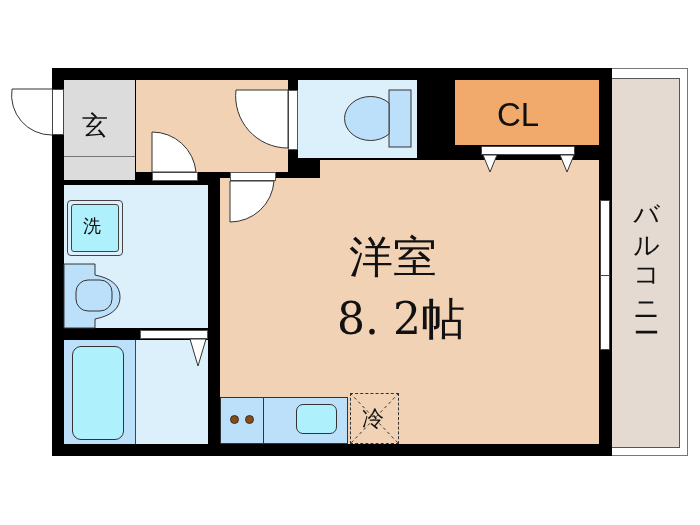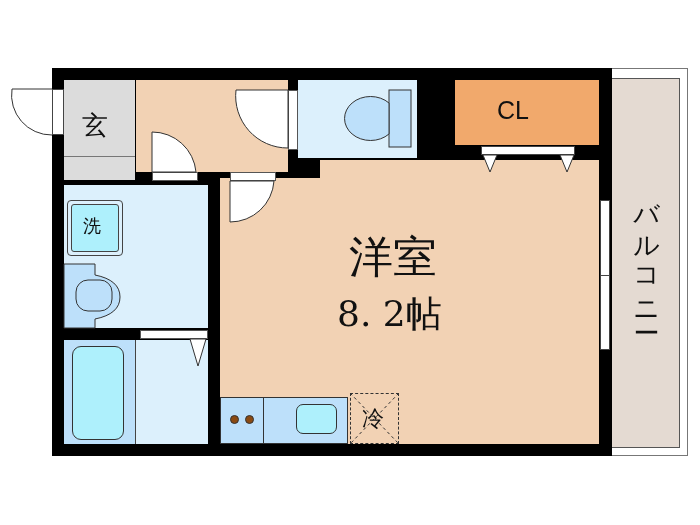--- a/index.html
+++ b/index.html
@@ -22,26 +22,26 @@
 
 <div class="room" style="left:64px; top:80px; width:71px; height:100px; background:#dcdcdc;"></div>
 <div class="abs" style="left:64px; top:156px; width:71px; height:1px; background:#777;"></div>
 <div class="label" style="left:82px; top:108px; font-size:26px;">玄</div>
 
 <div class="room" style="left:136px; top:80px; width:152px; height:92px; background:#f2d2b4;"></div>
 
 <div class="room" style="left:298px; top:80px; width:119px; height:78px; background:#dcf0fc;"></div>
 
 <div class="room" style="left:455px; top:80px; width:144px; height:65px; background:#f1a96c;"></div>
-<div class="label" style="left:497px; top:96px; font-family:'Liberation Sans', sans-serif; font-size:25px;">CL</div>
+<div class="label" style="left:497px; top:96px; font-family:'Liberation Sans', sans-serif; font-size:33px;">CL</div>
 
 <div class="room" style="left:220px; top:178px; width:379px; height:266px; background:#f2d2b4;"></div>
 <div class="room" style="left:320px; top:160px; width:279px; height:20px; background:#f2d2b4;"></div>
 <div class="label" style="left:340px; top:228px; font-size:44px;margin-left:9px;">洋室</div>
-<div class="label" style="left:337px; top:290px; font-size:36px;">8. 2帖</div>
+<div class="label" style="left:337px; top:290px; font-size:44px;">8. 2帖</div>
 
 <div class="room" style="left:64px; top:185px; width:144px; height:143px; background:#dcf0fc;"></div>
 <div class="room" style="left:64px; top:340px; width:144px; height:104px; background:#dcf0fc;"></div>
 
 <div class="abs" style="left:481px; top:146px; width:94px; height:9px; background:#fff; border:1px solid #444; box-sizing:border-box;"></div>
 
 <div class="abs" style="left:600px; top:200px; width:10px; height:150px; background:#fff; border:1px solid #444; box-sizing:border-box;"></div>
 <div class="abs" style="left:600px; top:275px; width:10px; height:1px; background:#444;"></div>
 
 <div class="abs" style="left:52px; top:89px; width:12px; height:46px; background:#fff; border:1px solid #444; box-sizing:border-box;"></div>

